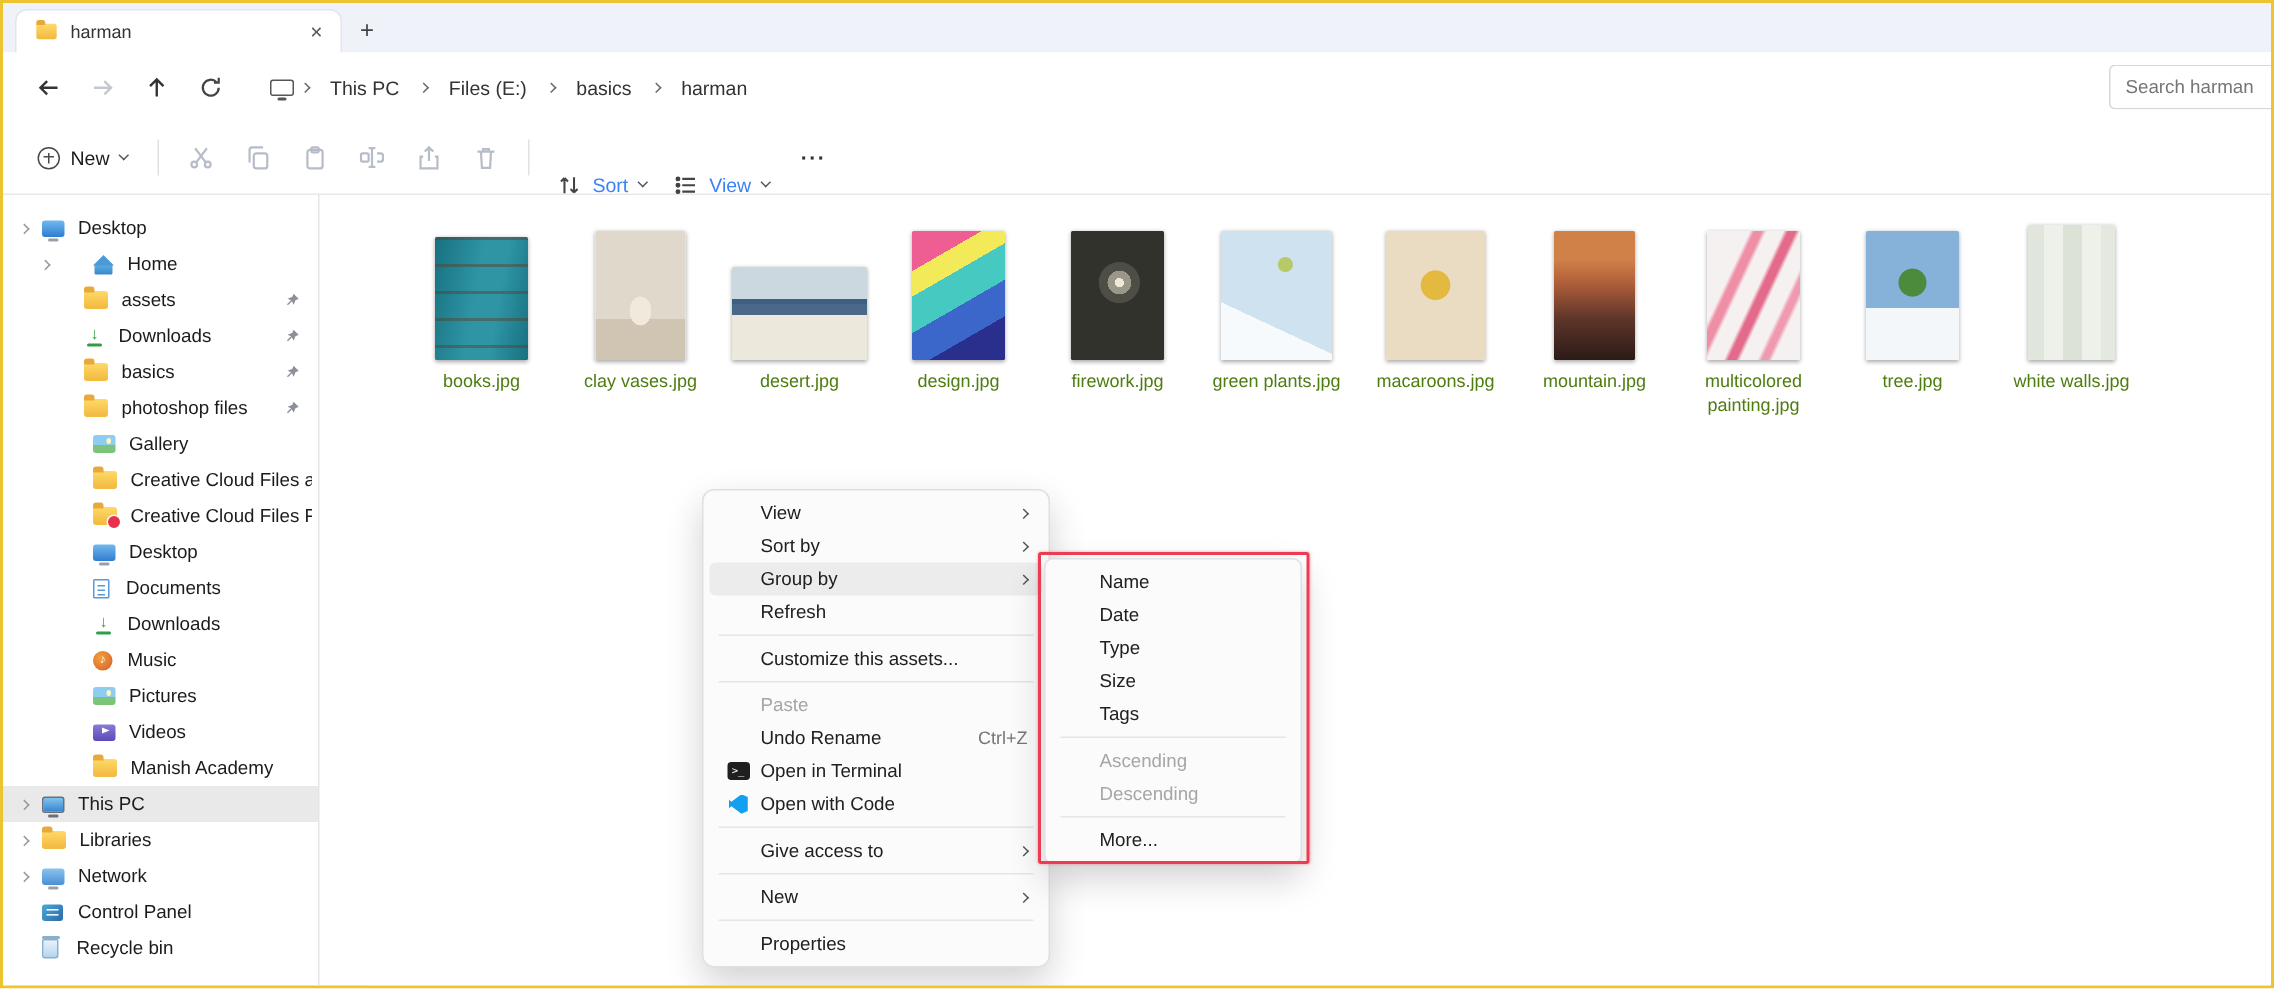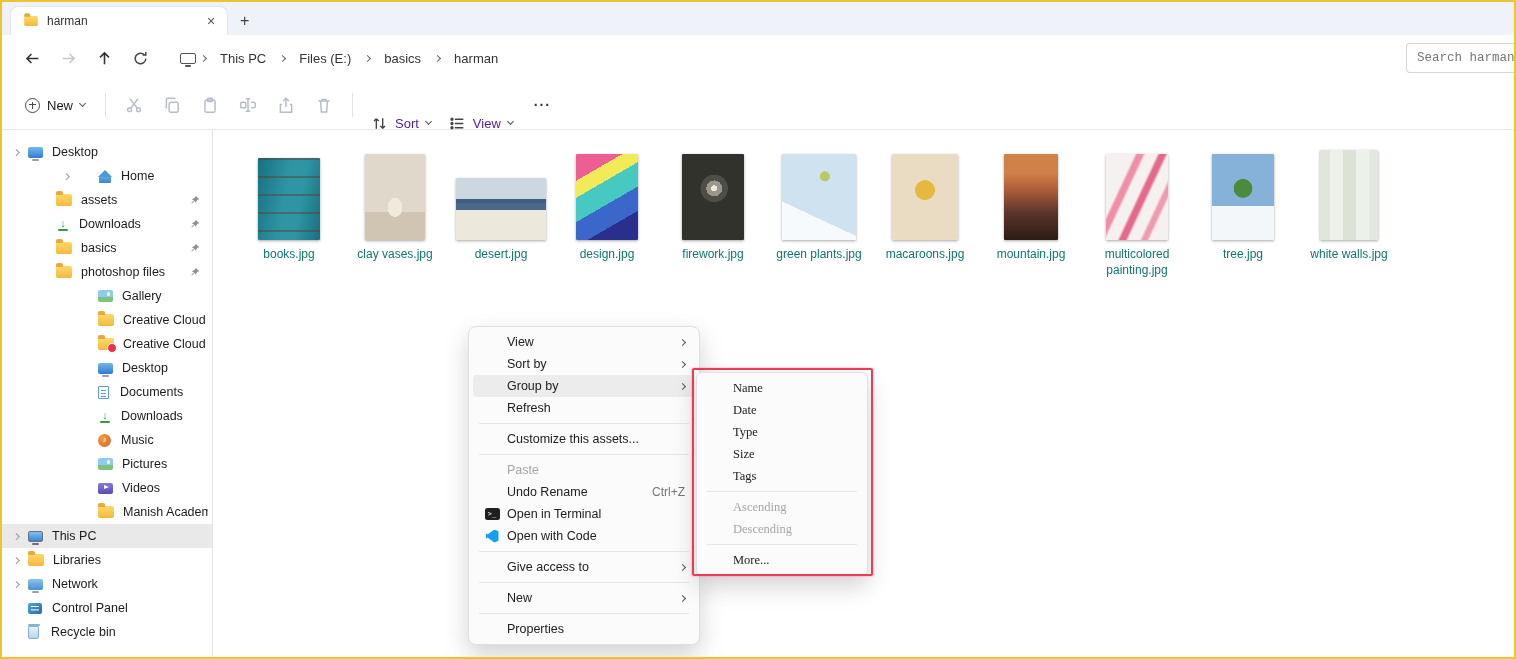--- a/index.html
+++ b/index.html
@@ -19,44 +19,44 @@
 
   
   .navbar { height:46px; background:#fff; display:flex; align-items:center; padding-left:12px; position:relative; flex:0 0 auto; }
   .nav-btn { width:36px; height:34px; display:flex; align-items:center; justify-content:center; border-radius:4px; }
   .crumbbar { display:flex; align-items:center; margin-left:22px; font-size:13px; color:#333; }
   .crumb { padding:5px 9px; border-radius:4px; white-space:nowrap; }
   .crumb-caret { width:5px; height:5px; border-top:1.3px solid #666; border-right:1.3px solid #666;
                  transform:rotate(45deg); margin:0 5px; }
   .searchbox { position:absolute; right:0; top:8px; width:108px; height:30px; border:1px solid #d7d7d7; border-right:none;
                border-radius:4px 0 0 4px; background:#fff; display:flex; align-items:center; padding-left:10px; }
-  .searchbox input { border:none; outline:none; width:100%; font-size:12.5px; color:#666; font-family:Liberation Mono, monospace; background:transparent; }
+  .searchbox input { border:none; outline:none; width:100%; font-size:12.5px; color:#666; font-family:Liberation Sans, sans-serif; background:transparent; }
   .searchbox input::placeholder { color:#767676; }
 
   
   .toolbar { height:49px; background:#fff; border-bottom:1px solid #e6e8ea; display:flex; align-items:center; padding:0 12px; flex:0 0 auto; }
   .tb-new { display:flex; align-items:center; gap:7px; padding:7px 11px; border-radius:4px; font-size:13px; color:#1b1b1b; }
   .plus-circle { width:15px; height:15px; border:1.3px solid #4a4a4a; border-radius:50%; position:relative; }
   .plus-circle::before, .plus-circle::after { content:""; position:absolute; background:#4a4a4a; }
   .plus-circle::before { left:3px; right:3px; top:5.6px; height:1.3px; }
   .plus-circle::after { top:3px; bottom:3px; left:5.6px; width:1.3px; }
   .caret-down { width:5px; height:5px; border-right:1.2px solid #555; border-bottom:1.2px solid #555;
                 transform:rotate(45deg); margin-top:-3px; }
   .tb-sep { width:1px; height:24px; background:#e1e1e1; margin:0 9px; }
   .tb-icon { width:38px; height:36px; display:flex; align-items:center; justify-content:center; border-radius:4px; }
-  .tb-drop { display:flex; align-items:center; gap:7px; padding:7px 9px; border-radius:4px; font-size:13px; color:#4c1d95;margin-top:36px; }
+  .tb-drop { display:flex; align-items:center; gap:7px; padding:7px 9px; border-radius:4px; font-size:13px; color:#3b82f6;margin-top:36px; }
   .tb-more { padding:6px 12px; font-size:14px; color:#333; letter-spacing:1px; font-weight:bold; }
 
   
-  .main { flex:1; display:flex; overflow:hidden; }
+  .main { flex:1; display:flex; overflow:hidden;gap:32px; }
   .sidebar { width:211px; border-right:1px solid #e5e5e5; padding-top:10px; overflow:hidden; flex:0 0 auto; }
   .side-item { display:flex; align-items:center; height:24px; font-size:12.5px; color:#1b1b1b; position:relative;
                padding-right:4px; white-space:nowrap; }
   .side-item.selected { background:#e9e9e9; }
-  .lvl0 { padding-left:26px; } .lvl1 { padding-left:60px;margin-left:36px; } .lvl2 { padding-left:54px; }
+  .lvl0 { padding-left:26px; } .lvl1 { padding-left:60px; } .lvl2 { padding-left:54px; }
   .side-chev { position:absolute; width:4.5px; height:4.5px; border-top:1.1px solid #999; border-right:1.1px solid #999;
                transform:rotate(45deg); }
   .lvl0 .side-chev { left:12px; } .lvl1 .side-chev { left:26px; }
   .side-label { overflow:hidden; text-overflow:clip; }
   .pin { margin-left:auto; margin-right:8px; display:flex; }
 
   
   .ic { flex:0 0 auto; margin-right:9px; }
   .ic-folder { width:16px; height:12px; background:linear-gradient(180deg,#ffd968,#f2b83e); border-radius:2px; position:relative; }
   .ic-folder::before { content:""; position:absolute; top:-3px; left:0; width:7px; height:4px; background:#e8a93a; border-radius:2px 2px 0 0; }
@@ -99,41 +99,41 @@
   .ic-rec { width:11px; height:13px; background:linear-gradient(180deg,#e8f2fa,#b8d4ea); border:1px solid #8ab0d0;
             border-radius:1px 1px 2px 2px; position:relative; margin-right:12px; }
   .ic-rec::before { content:""; position:absolute; top:-2.6px; left:-1.5px; right:-1.5px; height:2px; background:#8ab0d0; border-radius:1px; }
 
   
   .content { flex:1; position:relative; background:#fff; overflow:hidden; }
   .files { display:flex; align-items:flex-start; gap:14px; padding:14px 0 0 30px; }
   .file { display:flex; flex-direction:column; align-items:center; width:92px; }
   .thumb-wrap { height:96px; width:92px; display:flex; align-items:flex-end; justify-content:center; }
   .thumb { box-shadow:0 1px 3px rgba(0,0,0,.35); border-radius:1px; }
-  .fname { margin-top:7px; font-size:12px; color:#0f766e; text-align:center; line-height:1.3; word-break:break-word; }
+  .fname { margin-top:7px; font-size:12px; color:#4d7c0f; text-align:center; line-height:1.3; word-break:break-word; }
 
   
   .ctx { position:absolute; left:466px; top:324px; width:232px; background:#fbfbfb; border:1px solid #e0e0e0;
          border-radius:8px; box-shadow:0 10px 24px rgba(0,0,0,.18); padding:4px 0; z-index:5; }
   .ctx-item { display:flex; align-items:center; height:22px; margin:0 4px; padding:0 10px 0 34px;
               border-radius:4px; font-size:12.5px; color:#202020; position:relative; }
   .ctx-item.hl { background:#ececec; }
   .ctx-item.disabled { color:#a6a6a6;text-align:center; }
   .caret-r { margin-left:auto; width:5px; height:5px; border-top:1.3px solid #555; border-right:1.3px solid #555; transform:rotate(45deg); }
   .shortcut { margin-left:auto; color:#757575; font-size:12px; }
   .ctx-sep { height:1px; background:#e6e6e6; margin:4px 10px; }
   .ctx-ico { position:absolute; left:11px; width:16px; height:14px; display:flex; align-items:center; justify-content:center; }
   .ico-term { width:15px; height:12px; background:#1f1f1f; border-radius:2.5px; display:flex; align-items:center; justify-content:center; }
   .ico-term::before { content:">_"; color:#fff; font-size:7px; line-height:1; font-family:"DejaVu Sans Mono", monospace; }
   .ico-code { width:13px; height:13px; background:#149ff0;
               clip-path:polygon(68% 0%, 100% 14%, 100% 86%, 68% 100%, 16% 62%, 4% 72%, 4% 28%, 16% 38%); }
 
   
   .sub { position:absolute; left:694px; top:370px; width:172px; background:#fbfbfb; border:1px solid #e0e0e0;
-         border-radius:6px; box-shadow:0 10px 24px rgba(0,0,0,.18); padding:4px 0; z-index:6;font-family:Liberation Serif, serif; }
+         border-radius:6px; box-shadow:0 10px 24px rgba(0,0,0,.18); padding:4px 0; z-index:6; }
   .sub .ctx-item { padding-left:32px; }
   .red-box { position:absolute; left:690px; top:366px; width:181px; height:208px; border:2.5px solid #ec3b52;
              border-radius:2px; z-index:7; pointer-events:none; box-shadow:0 0 2px rgba(236,59,82,.5); }
 
   svg { display:block; }
 </style>
 </head>
 <body>
 
 <div class="window">

